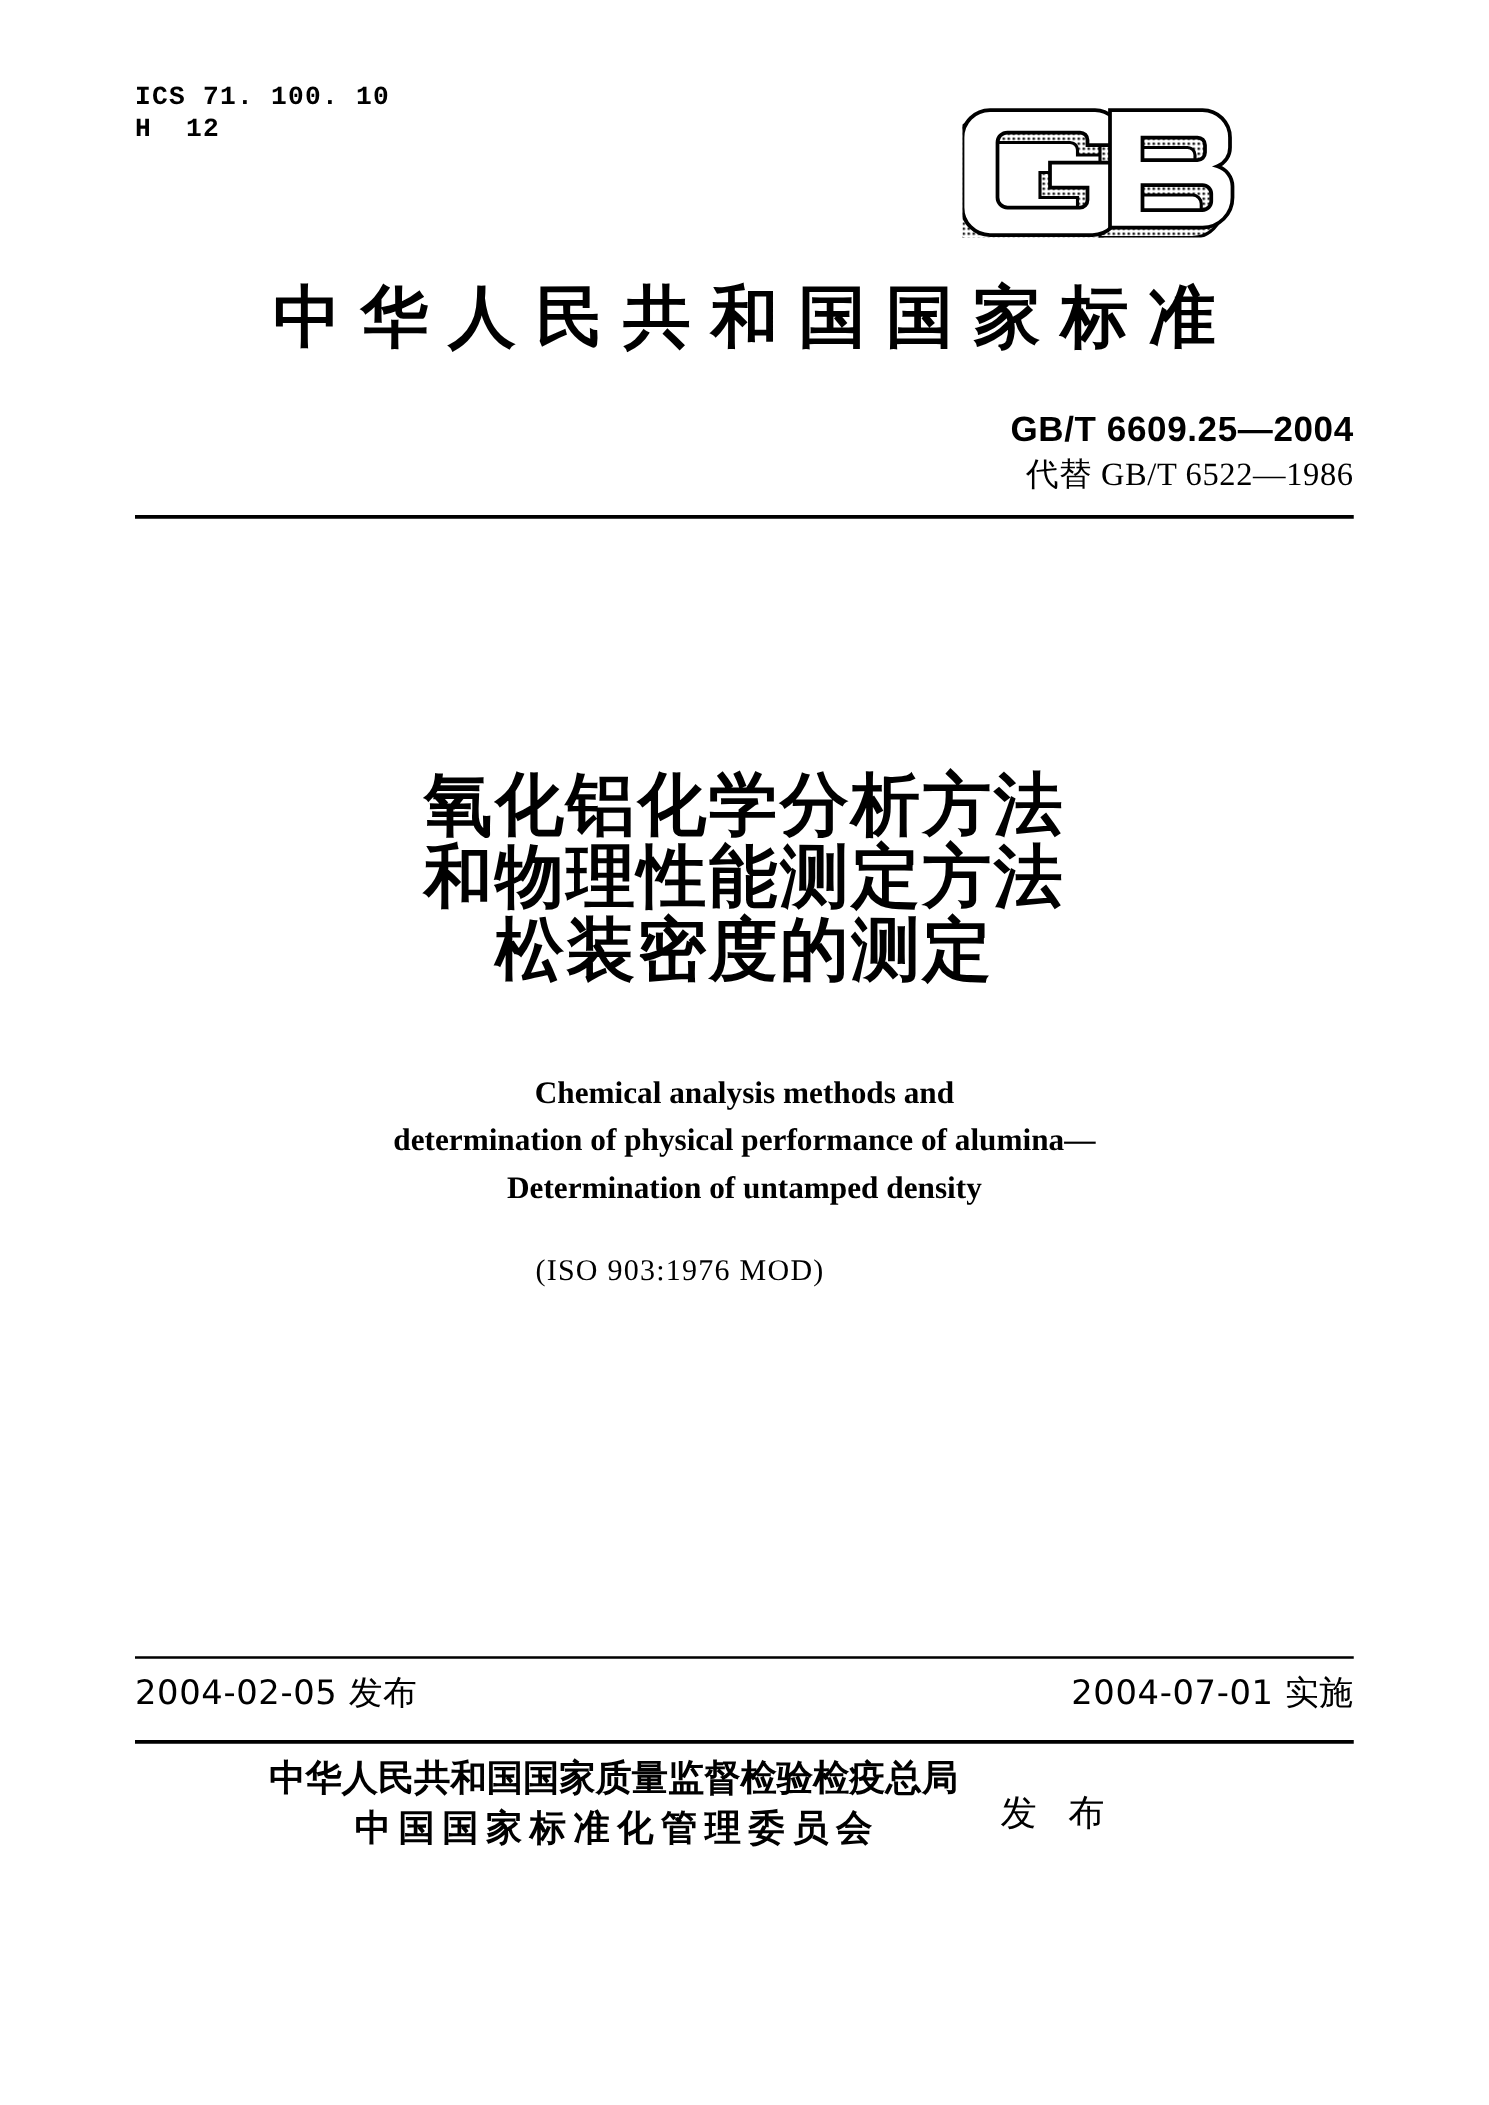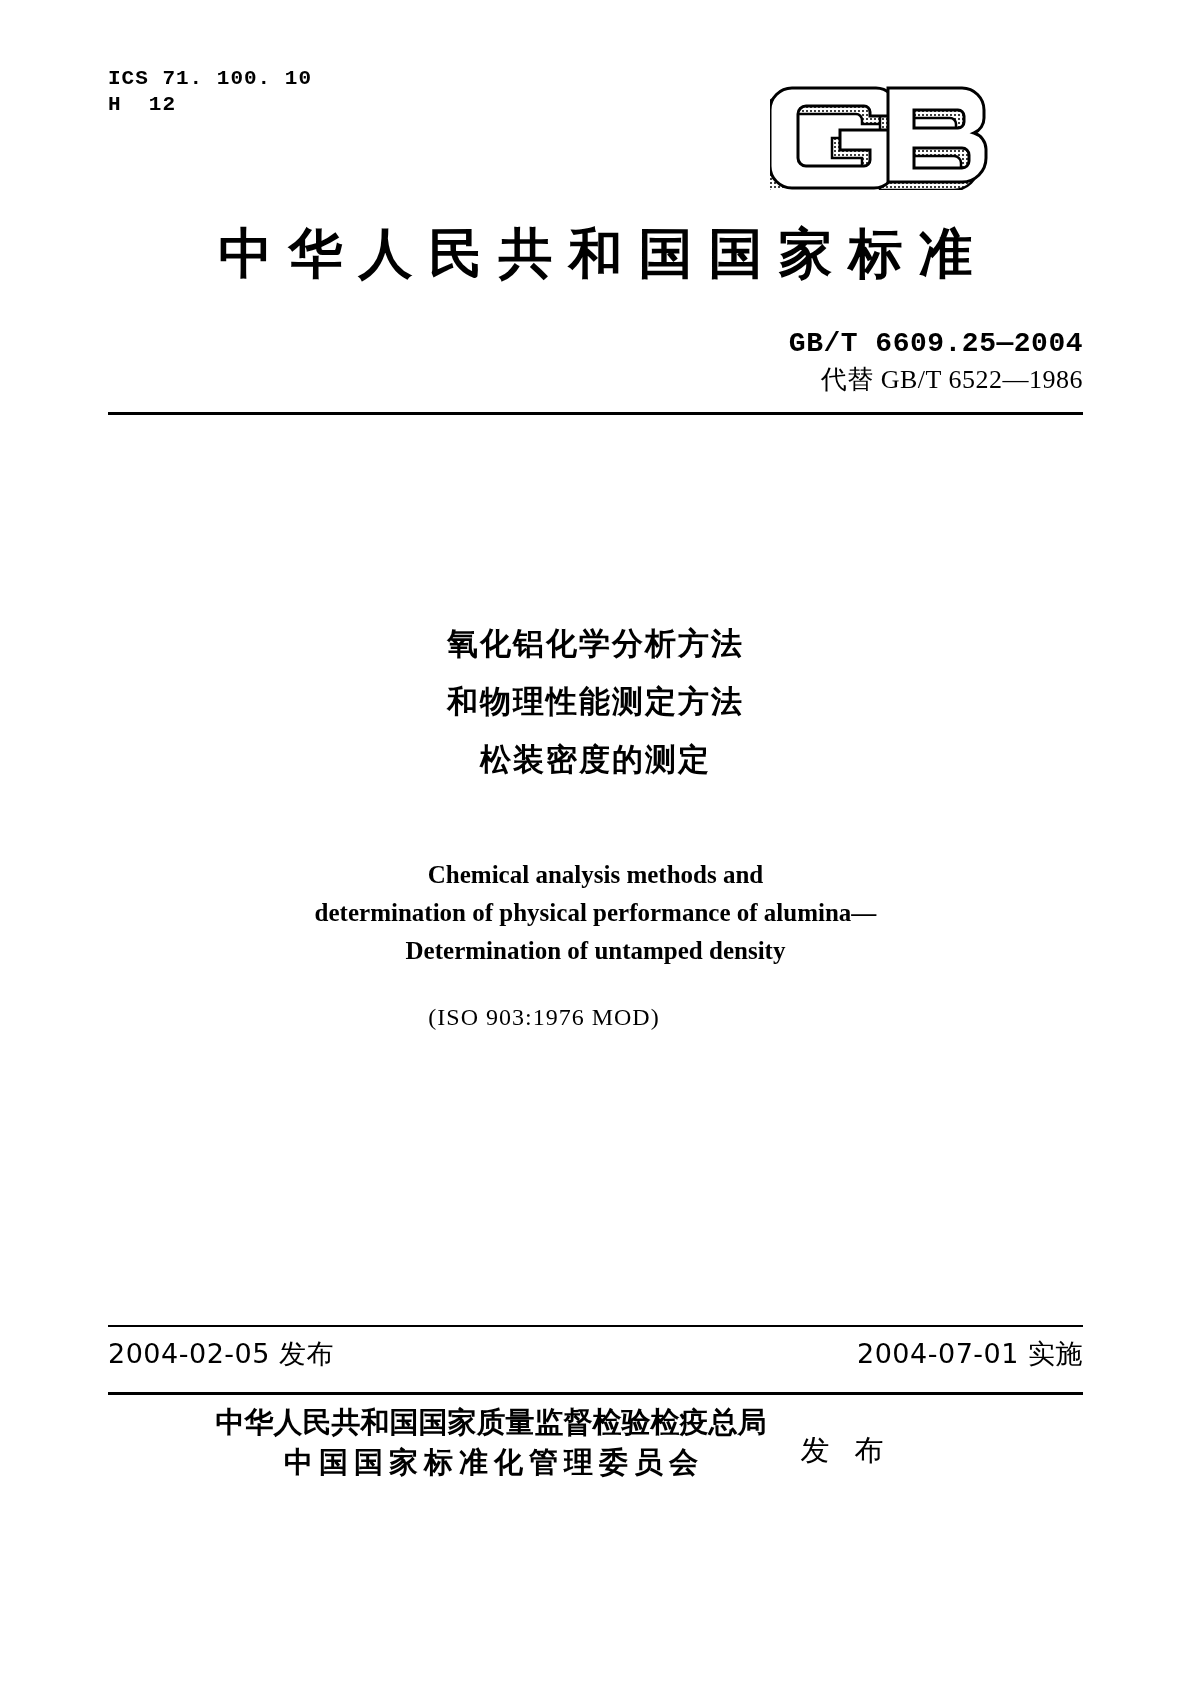--- a/index.html
+++ b/index.html
@@ -60,21 +60,21 @@
     text-indent: 16px;
     color: #000;
   }
 
   
   .std-number {
     position: absolute;
     right: 108px;
     top: 328px;
     text-align: right;
-    font-family: Liberation Mono, monospace;
+    font-family: Liberation Sans, sans-serif;
     font-weight: bold;
     font-size: 28px;
     letter-spacing: 0.5px;
   }
   .std-replaces {
     position: absolute;
     right: 108px;
     top: 362px;
     text-align: right;
     font-family: "Liberation Serif", serif;
@@ -110,21 +110,21 @@
 
   
   .cn-title {
     position: absolute;
     left: 0;
     top: 614px;
     width: 1191px;
     text-align: center;
     font-family: "DejaVu Sans", sans-serif;
     font-weight: bold;
-    font-size: 31px;
+    font-size: 55px;
     line-height: 58px;
     letter-spacing: 2px;
   }
   .cn-title div { white-space: nowrap; }
 
   
   .en-title {
     position: absolute;
     left: 0;
     top: 856px;

